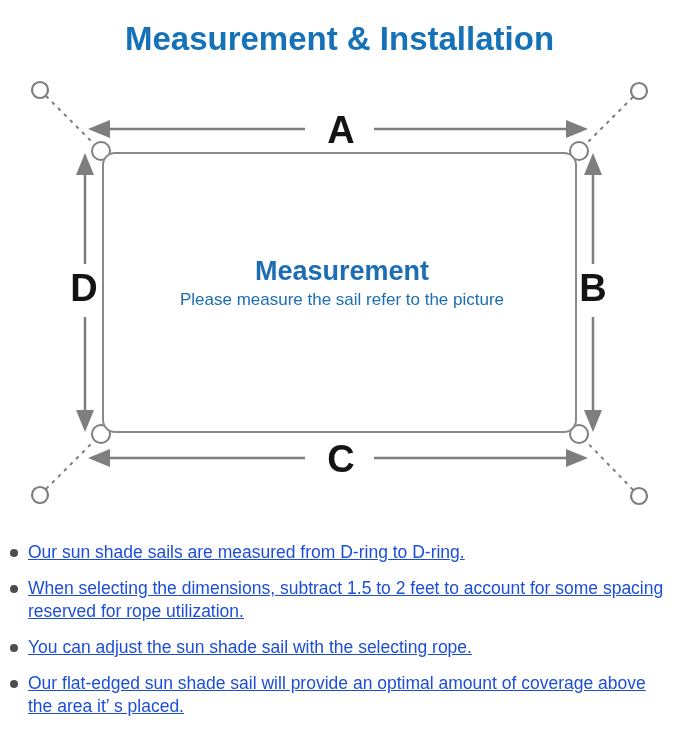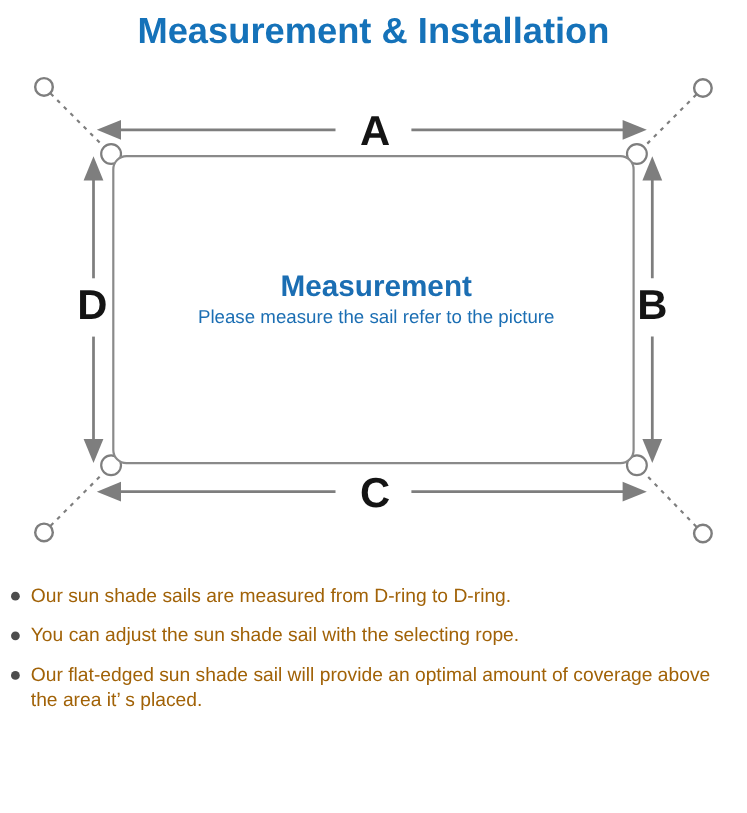--- a/index.html
+++ b/index.html
@@ -5,21 +5,21 @@
   html,body{margin:0;padding:0;background:#ffffff;}
   .page{
     position:relative;
     width:679px;height:739px;
     background:#ffffff;
     overflow:hidden;
     font-family:"Liberation Sans",sans-serif;
   }
   .title{
     margin:0;
-    padding-top:6px;
+    padding-top:17px;
     height:50px;
     text-align:center;
     font-size:33px;
     line-height:44px;
     font-weight:bold;
     color:#1572b9;
     letter-spacing:0px;
   }
   .diagram-svg{display:block;}
   .dim-label{
@@ -42,23 +42,24 @@
   svg text{font-family:"Liberation Sans",sans-serif;}
   .notes{
     list-style:none;
     margin:0;
     padding:4px 10px 0 8px;
   }
   .note-item{
     display:flex;
     align-items:flex-start;
     margin-bottom:13px;
-    color:#a16207;
+    color:#1d4ed8;
     font-size:17.5px;
     line-height:23px;
+    text-decoration:underline;
   }
   .dot{
     flex:0 0 auto;
     width:8px;height:8px;
     border-radius:50%;
     background:#4d4d4d;
     margin:8px 10px 0 2px;
   }
 </style>
 </head>
@@ -132,20 +133,24 @@
     </svg>
   </div>
 
   <ul class="notes">
     <li class="note-item">
       <span class="dot"></span>
       <span>Our sun shade sails are measured from D-ring to D-ring.</span>
     </li>
     <li class="note-item">
       <span class="dot"></span>
+      <span>When selecting the dimensions, subtract 1.5 to 2 feet to account for some spacing reserved for rope utilization.</span>
+    </li>
+    <li class="note-item">
+      <span class="dot"></span>
       <span>You can adjust the sun shade sail with the selecting rope.</span>
     </li>
     <li class="note-item">
       <span class="dot"></span>
       <span>Our flat-edged sun shade sail will provide an optimal amount of coverage above the area it’ s placed.</span>
     </li>
   </ul>
 
 </div>
 

